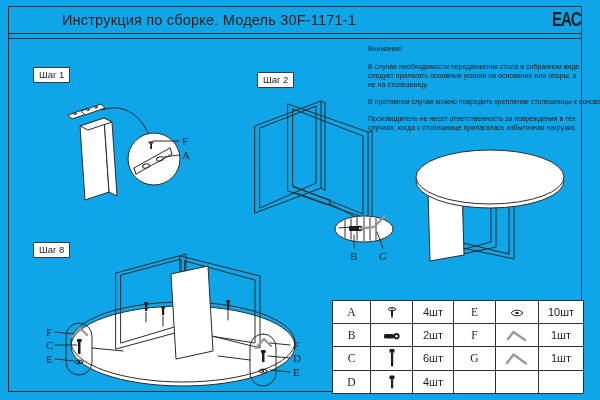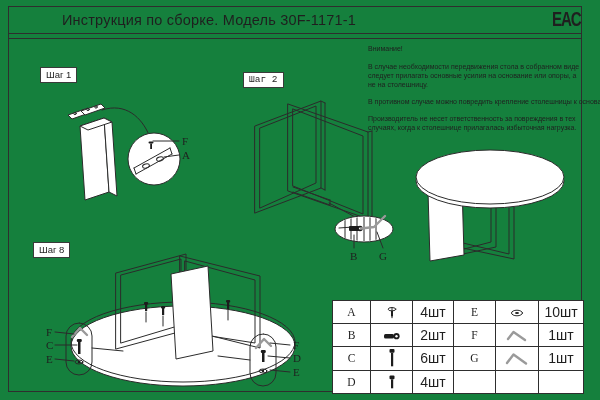--- a/index.html
+++ b/index.html
@@ -1,45 +1,45 @@
 <!DOCTYPE html>
 <html><head>
 <meta charset="utf-8">
 <style>
   html,body{margin:0;padding:0;background:#fff;}
-  #sheet{position:relative;width:600px;height:400px;background:#15803d;overflow:hidden;
+  #sheet{position:relative;width:600px;height:400px;background:#0ea5e9;overflow:hidden;
          font-family:"Liberation Sans",sans-serif;color:#1f1f1f;}
   .page-border{position:absolute;left:8px;top:6px;width:574px;height:386px;
                border:1px solid #2e2e2e;box-sizing:border-box;}
   .title-sep1{position:absolute;left:8px;top:33px;width:574px;border-top:1px solid #2e2e2e;}
   .title-sep2{position:absolute;left:8px;top:38px;width:574px;border-top:1px solid #2e2e2e;}
   .doc-title{position:absolute;left:62px;top:12px;font-size:14.5px;letter-spacing:0.2px;}
   .eac{position:absolute;left:552px;top:7px;font-size:21px;font-weight:700;
        letter-spacing:-1.5px;transform:scaleX(0.72);transform-origin:left top;
        font-family:"Liberation Sans",sans-serif;}
   .step-box{position:absolute;border:1px solid #3a3a3a;font-size:9.5px;
             padding:1px 5px 2px 5px;background:#fff;}
-  .step1-box{left:40px;top:67px;}
-  .step2-box{left:243px;top:72px;font-family:Liberation Mono, monospace;}
+  .step1-box{left:33px;top:67px;}
+  .step2-box{left:257px;top:72px;}
   .step3-box{left:33px;top:242px;}
   .warning{position:absolute;left:368px;top:44px;width:216px;font-size:7px;line-height:9px;}
   .warning p{margin:0 0 8px 0;}
   .warning .nowrap{white-space:nowrap;}
   .warn-h{margin-bottom:9px;}
   svg{position:absolute;overflow:visible;}
   .ln{stroke:#2b2b2b;stroke-width:1;fill:none;stroke-linejoin:round;stroke-linecap:round;}
   .lnw{stroke:#2b2b2b;stroke-width:1;fill:#fff;stroke-linejoin:round;}
   .fill-dark{fill:#1c1c1c;stroke:none;}
   .key{stroke:#9a9a9a;stroke-width:2.4;fill:none;stroke-linecap:round;stroke-linejoin:round;}
   .callout{font-family:"Liberation Serif",serif;font-size:11px;fill:#1f1f1f;}
   .parts-table{position:absolute;left:332px;top:300px;border-collapse:collapse;table-layout:fixed;}
   .parts-table td{border:1px solid #2e2e2e;text-align:center;vertical-align:middle;
                   height:22.2px;padding:0;background:#fff;}
   .cell-letter{font-family:"Liberation Serif",serif;font-size:11.5px;}
-  .cell-qty{font-size:14px;}
+  .cell-qty{font-size:11px;}
   .icon-cell svg{position:static;display:inline-block;vertical-align:middle;}
 </style>
 </head>
 <body>
 
 <div id="sheet">
 
   <div class="page-border"></div>
   <div class="title-sep1"></div>
   <div class="title-sep2"></div>

